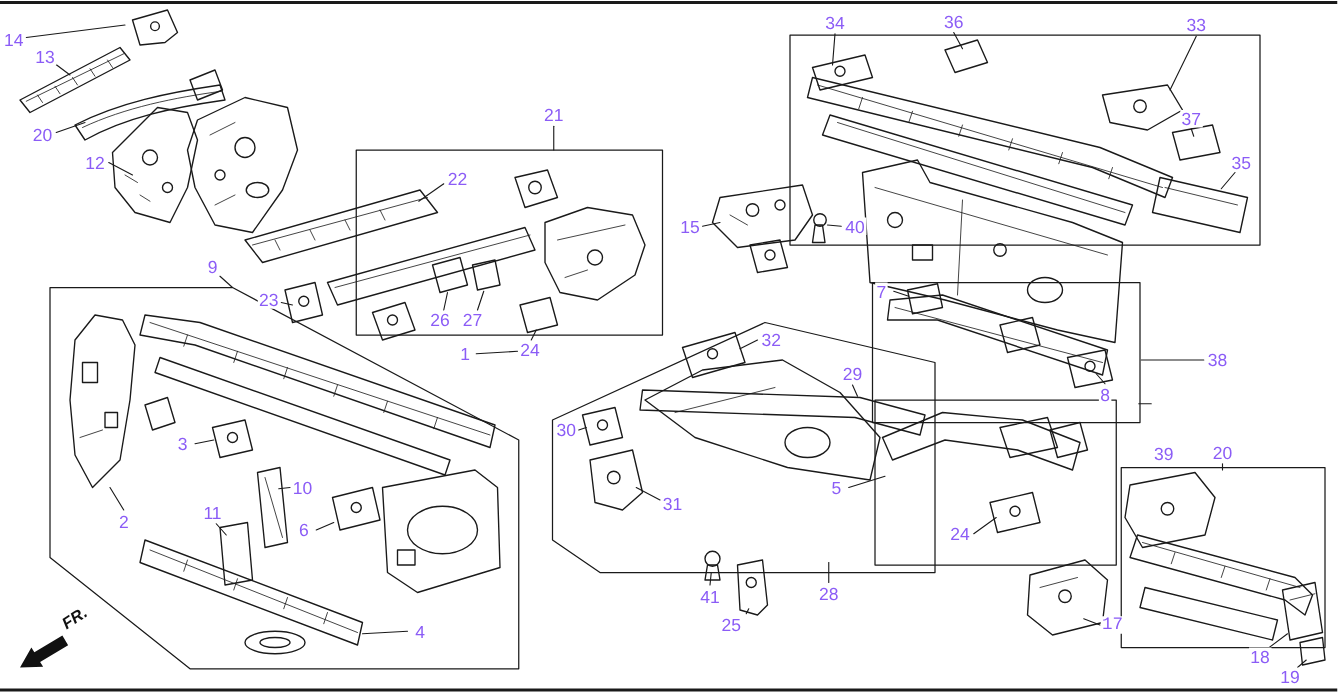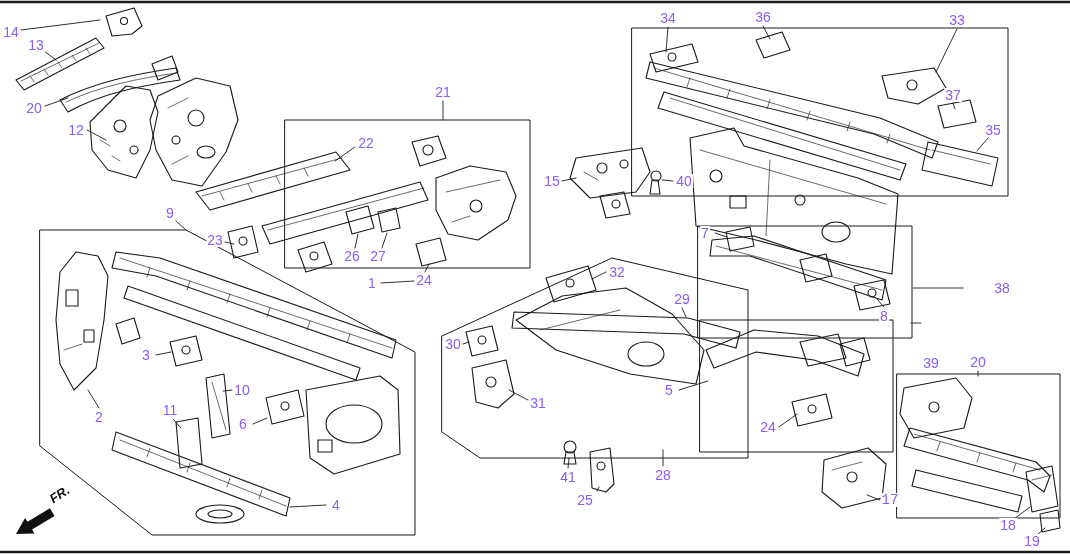--- a/index.html
+++ b/index.html
@@ -255,21 +255,21 @@
       <div class="callout" style="left: 352px; top: 256px;">26</div>
       <div class="callout" style="left: 378px; top: 256px;">27</div>
       <div class="callout" style="left: 372px; top: 283px;">1</div>
       <div class="callout" style="left: 424px; top: 280px;">24</div>
       <div class="callout" style="left: 668px; top: 18px;">34</div>
       <div class="callout" style="left: 763px; top: 17px;">36</div>
       <div class="callout" style="left: 957px; top: 20px;">33</div>
       <div class="callout" style="left: 953px; top: 95px;">37</div>
       <div class="callout" style="left: 993px; top: 130px;">35</div>
       <div class="callout" style="left: 705px; top: 233px;">7</div>
-      <div class="callout" style="left: 974px; top: 288px; margin-left: 28px;">38</div>
+      <div class="callout" style="left: 974px; top: 288px;">38</div>
       <div class="callout" style="left: 884px; top: 316px;">8</div>
       <div class="callout" style="left: 931px; top: 323px; margin-top: 40px;">39</div>
       <div class="callout" style="left: 617px; top: 272px;">32</div>
       <div class="callout" style="left: 682px; top: 299px;">29</div>
       <div class="callout" style="left: 453px; top: 344px;">30</div>
       <div class="callout" style="left: 538px; top: 403px;">31</div>
       <div class="callout" style="left: 669px; top: 390px;">5</div>
       <div class="callout" style="left: 146px; top: 355px;">3</div>
       <div class="callout" style="left: 242px; top: 390px;">10</div>
       <div class="callout" style="left: 99px; top: 417px;">2</div>

